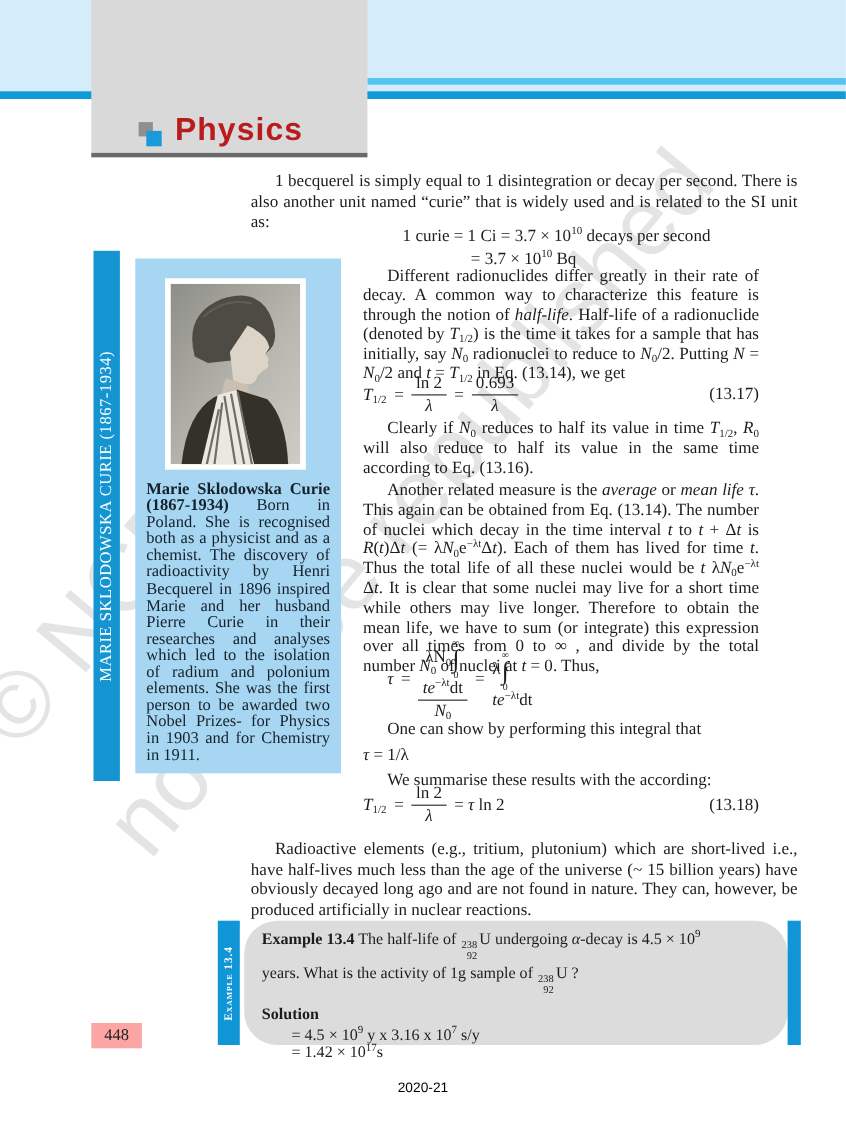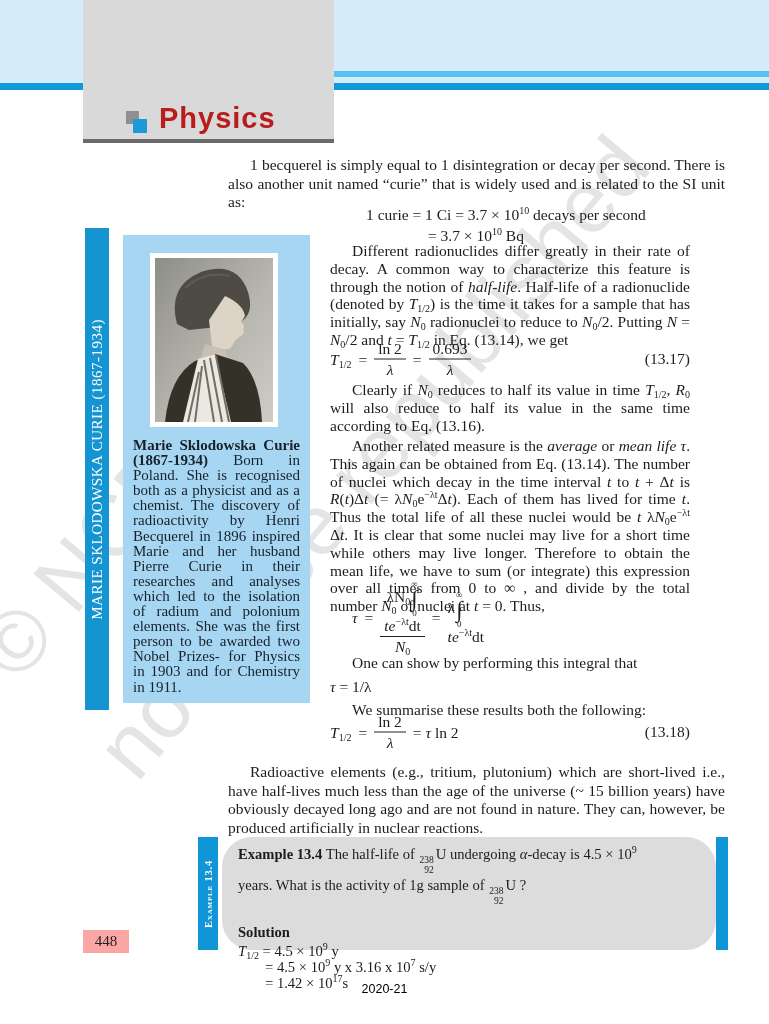--- a/index.html
+++ b/index.html
@@ -171,21 +171,21 @@
           <span class="itop">∞</span>
           <span class="isym">∫</span>
           <span class="ibot">0</span>
         </span><span class="i">te</span><span class="sup">−λt</span><span>dt</span>
     </span>
   </span>
 </div>
 
 <p class="para ind" style="left:330px;top:654px;width:360px;">One can show by performing this integral that</p>
 <p class="para" style="left:330px;top:678px;width:360px;"><span class="i">τ</span> = 1/λ</p>
-<p class="para ind" style="left:330px;top:701px;width:360px;">We summarise these results both the following:</p>
+<p class="para ind" style="left:330px;top:701px;width:360px;">We summarise these results with the according:</p>
 
 <div class="eq" style="left:330px;top:712px;width:360px;height:40px;">
   <span class="eqrow" style="position:absolute;left:0;top:50%;transform:translateY(-50%);">
     <span><span class="i">T</span><span class="sub">1/2</span></span>
     <span>=</span>
     <span class="frac">
         <span class="num">ln 2</span>
         <span class="den i">λ</span>
       </span>
     <span>= <span class="i">τ</span> ln 2</span>
@@ -200,21 +200,20 @@
 </div>
 <div class="abs ex-box">
   <div class="ex-line"><span class="b">Example 13.4</span> The half-life of <span class="stack">
         <span>238</span>
         <span>92</span>
       </span>U undergoing <span class="i">α</span>-decay is 4.5 × 10<span class="sup">9</span></div>
   <div class="ex-line">years. What is the activity of 1g sample of  <span class="stack">
         <span>238</span>
         <span>92</span>
       </span>U ?</div>
-  <div class="ex-line b" style="margin-top:16px;">Solution</div>
-  <div class="ex-calc"><span class="i">T</span><span class="sub">1/2</span> = 4.5 × 10<span class="sup">9</span> y</div>
+  <div class="ex-line b" style="margin-top:6px;">Solution</div>
   <div class="ex-calc cont">= 4.5 × 10<span class="sup">9</span> y x 3.16 x 10<span class="sup">7</span> s/y</div>
   <div class="ex-calc cont">= 1.42 × 10<span class="sup">17</span>s</div>
 </div>
 <div class="abs ex-stripe"></div>
 
 <div class="abs pagenum">448</div>
 <div class="abs footer">2020-21</div>
 
 </body></html>

